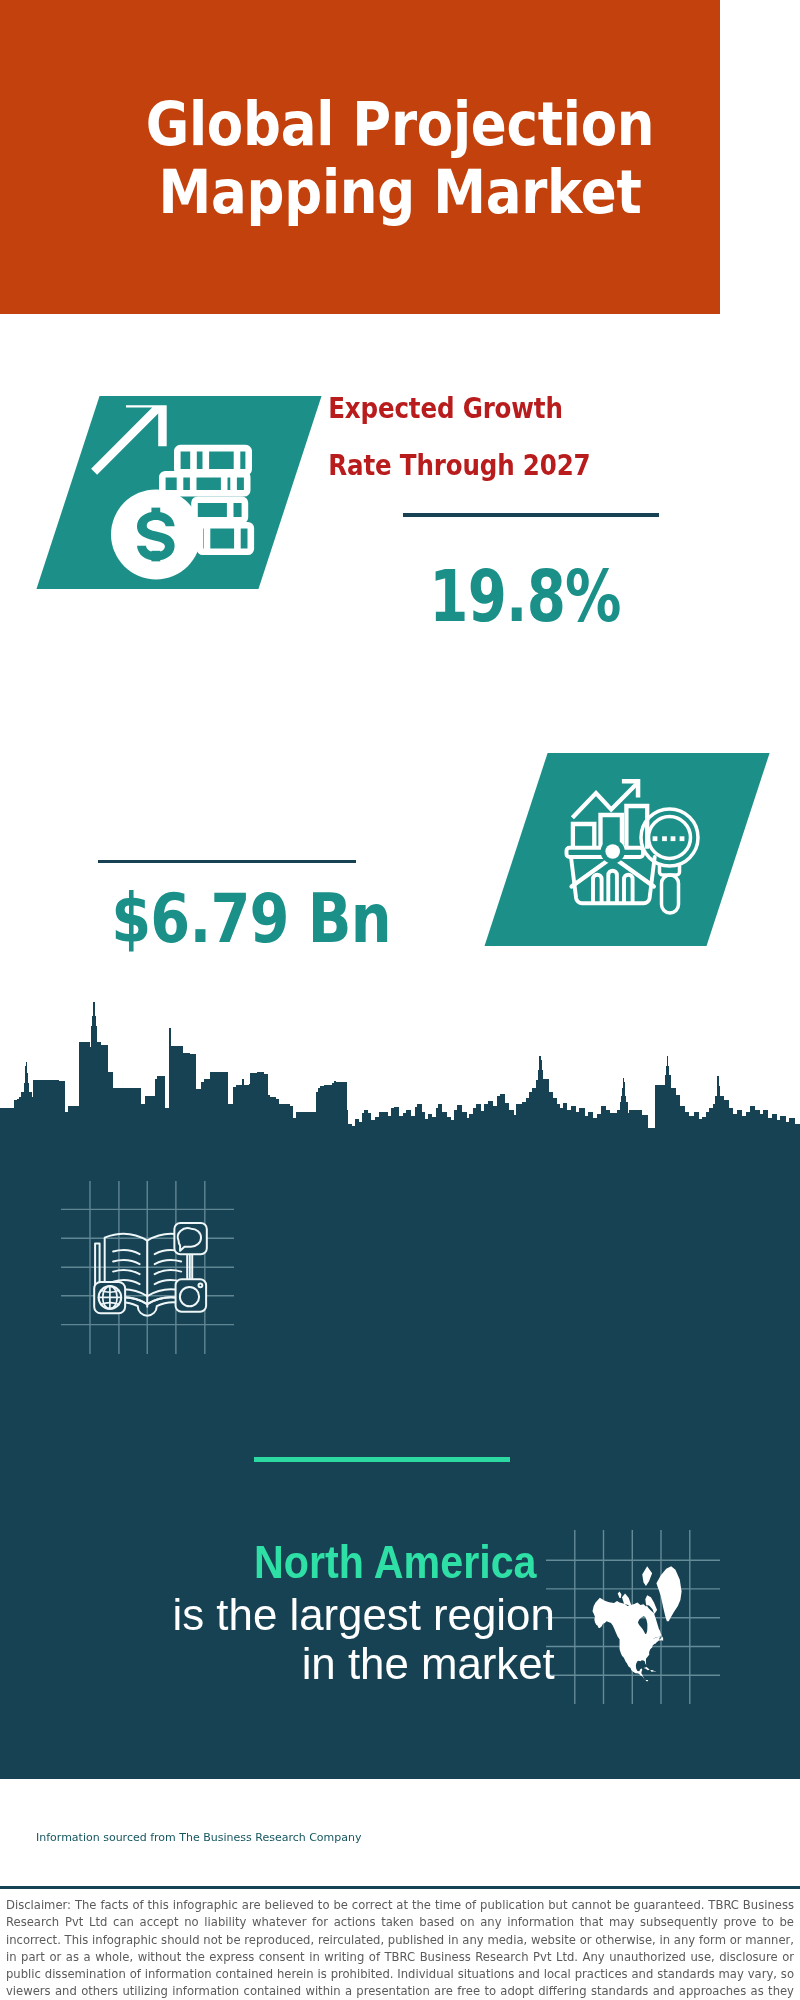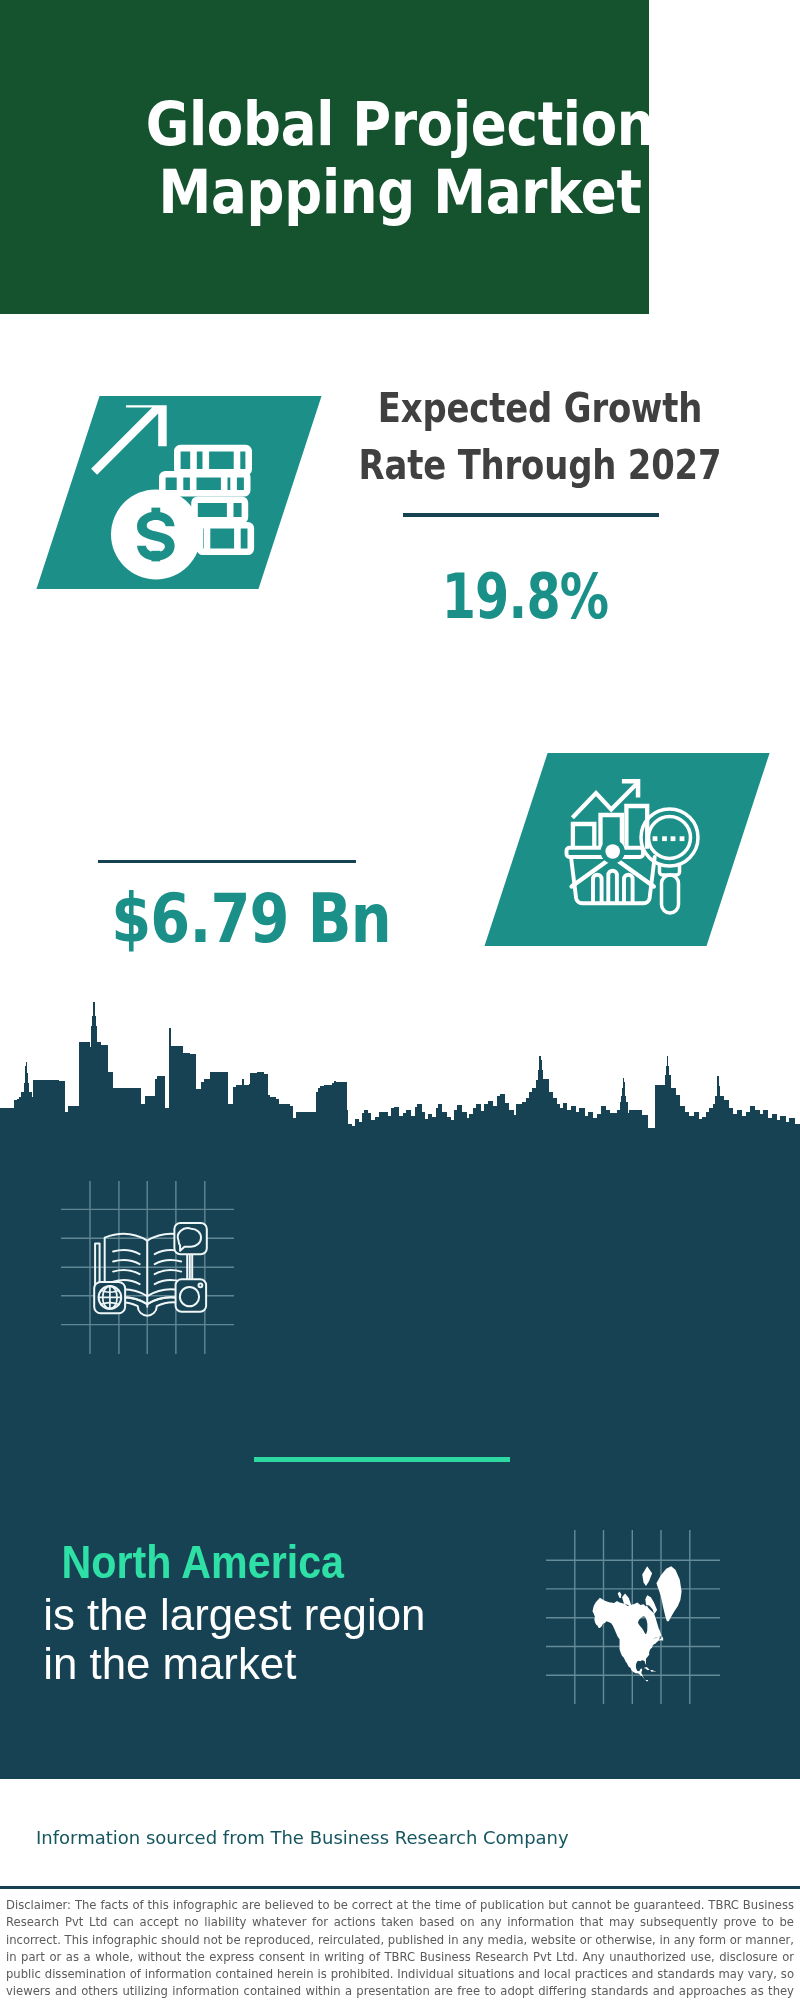--- a/index.html
+++ b/index.html
@@ -1,33 +1,33 @@
 <!DOCTYPE html>
 <html><head>
 <meta charset="utf-8">
 <style>
   html,body{margin:0;padding:0;}
   body{width:800px;height:2000px;background:#ffffff;font-family:"Liberation Sans",sans-serif;overflow:hidden;}
   .page{position:relative;width:800px;height:2000px;background:#fff;overflow:hidden;}
 
   
-  .header{position:absolute;left:0;top:0;width:649px;height:314px;background:#14532d;}
+  .header{position:absolute;left:0;top:0;width:720px;height:314px;background:#c2410c;}
   .header-title{position:absolute;left:0;top:89.5px;width:800px;text-align:center;color:#fff;
     font-family:"DejaVu Sans",sans-serif;
     font-size:60.4px;font-weight:bold;line-height:68.6px;letter-spacing:-0.3px;}
   .header-title > div{display:block;transform:scaleX(0.878);transform-origin:center;}
 
   
   .para{position:absolute;background:#1c9088;transform:skewX(-18.1deg);}
-  .stat-head{position:absolute;color:#404040;font-family:"DejaVu Sans",sans-serif;
-    font-weight:bold;font-size:40px;line-height:57.15px;text-align:center;letter-spacing:-0.2px;}
+  .stat-head{position:absolute;color:#b91c1c;font-family:"DejaVu Sans",sans-serif;
+    font-weight:bold;font-size:29px;line-height:57.15px;letter-spacing:-0.2px;}
   .stat-head > div{display:block;transform:scaleX(0.847);transform-origin:center;}
   .rule{position:absolute;height:3.5px;background:#174253;}
   .stat-val{position:absolute;color:#1b9089;font-family:"DejaVu Sans",sans-serif;
-    font-weight:bold;font-size:62px;line-height:98px;text-align:center;letter-spacing:-1px;}
+    font-weight:bold;font-size:71px;line-height:98px;text-align:center;letter-spacing:-1px;}
   .stat-val > div{display:block;transform:scaleX(0.793);transform-origin:center;}
   .ico{position:absolute;}
   #na-map{position:absolute;left:545.8px;top:1530.2px;width:174px;height:174px;}
   #book-icon{position:absolute;left:60.6px;top:1180.6px;width:173.3px;height:173.2px;}
 
   
   #para1{left:68.3px;top:396px;width:221.5px;height:193px;}
   #growth-head{left:290px;top:380px;width:500px;}
   #growth-rule{left:402.7px;top:513.2px;width:256px;}
   #growth-val{left:275px;top:548px;width:500px;}
@@ -47,31 +47,31 @@
 
   .drv-txt{position:absolute;left:258px;top:1179.5px;width:522px;text-align:center;
     font-family:"Liberation Sans",sans-serif;}
   .drv-txt .hi{color:#2ee0a5;font-weight:bold;font-size:45.3px;line-height:52.7px;}
   .drv-txt .lo{color:#ffffff;font-weight:normal;font-size:41.3px;line-height:48.5px;}
   .drv-txt span{display:block;white-space:nowrap;transform-origin:center;}
   .drv-txt .hi{transform:scaleX(0.910);}
   .drv-txt .lo{transform:scaleX(0.962);}
   #drv-rule{position:absolute;left:254.2px;top:1456.5px;width:256.2px;height:5px;background:#2cd9a0;}
 
-  .reg-txt{position:absolute;left:38px;top:1537px;width:522px;text-align:left;
+  .reg-txt{position:absolute;left:38px;top:1537px;width:522px;text-align:right;
     font-family:"Liberation Sans",sans-serif;}
   .reg-txt .hi{color:#2ee0a5;font-weight:bold;font-size:45.3px;line-height:52.7px;}
   .reg-txt .lo{color:#ffffff;font-weight:normal;font-size:44.7px;line-height:49.6px;}
   .reg-txt span{display:block;white-space:nowrap;transform-origin:center;}
   .reg-txt .hi{transform:scaleX(0.910);}
   .reg-txt .lo{transform:scaleX(0.98);}
 
   
   .foot-txt{position:absolute;left:36px;top:1826px;font-family:"DejaVu Sans",sans-serif;
-    font-size:18px;line-height:23px;color:#15565f;}
+    font-size:11px;line-height:23px;color:#15565f;}
   .foot-txt span{display:block;}
   .hr-foot{position:absolute;left:0;top:1886px;width:800px;height:2.6px;background:#174253;}
   .disclaimer{position:absolute;left:6px;top:1897px;width:788px;
     font-family:"DejaVu Sans",sans-serif;font-size:11.6px;line-height:17.3px;color:#5b5b5b;
     text-align:justify;}
 </style>
 </head>
 <body>
 
 <div class="page">

